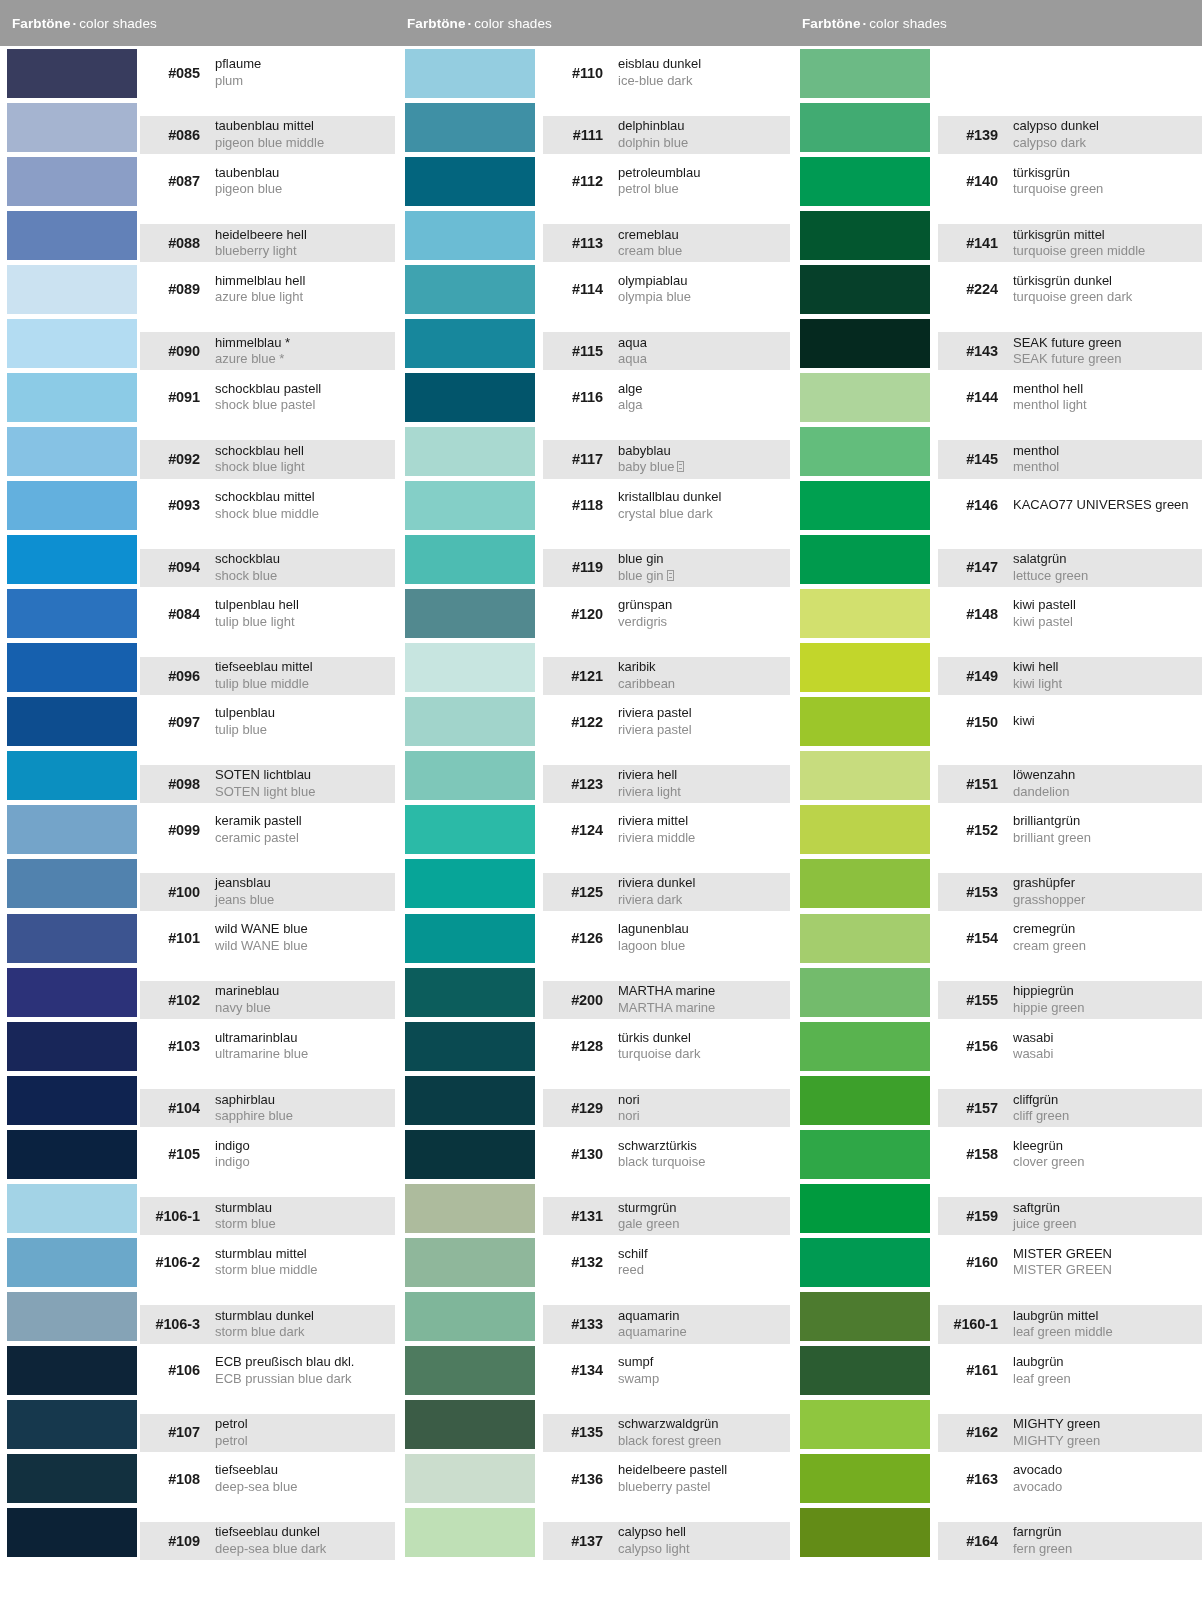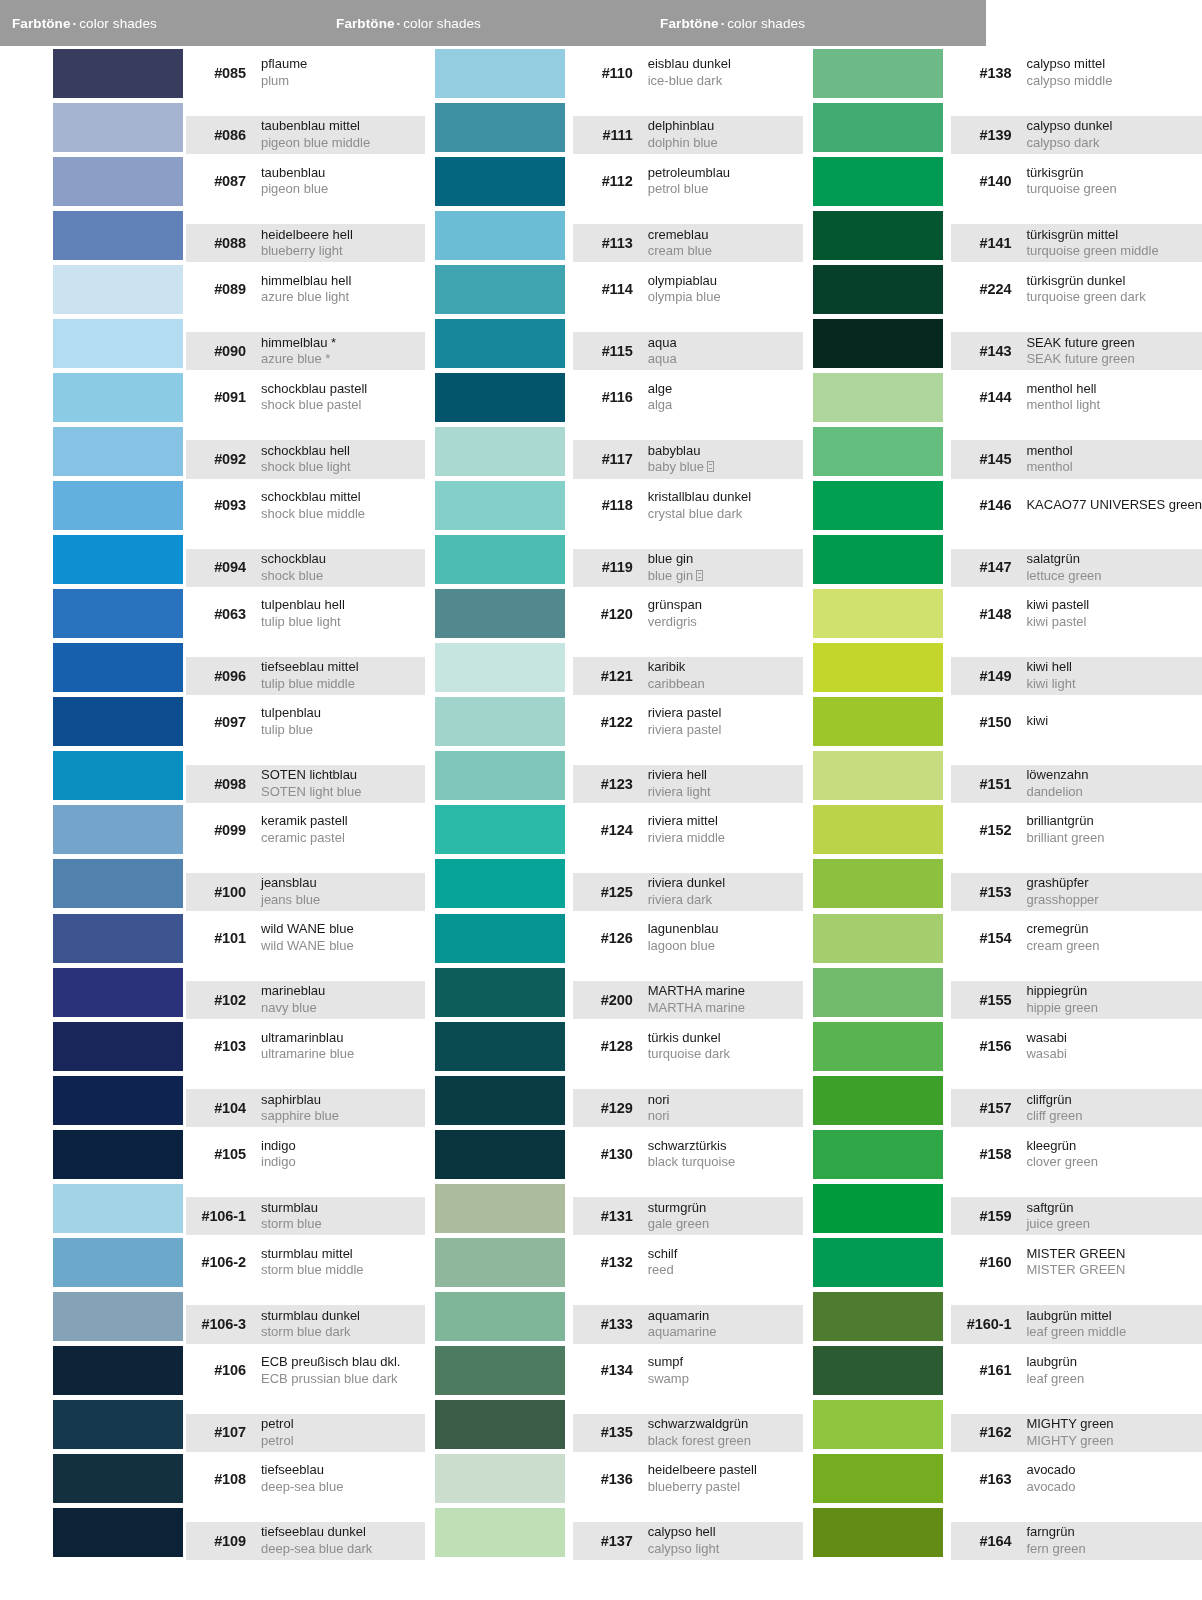--- a/index.html
+++ b/index.html
@@ -15,21 +15,21 @@
     position: relative;
     width: 1202px;
     height: 1600px;
     background: #ffffff;
   }
 
   
   .header-bar {
     position: absolute;
     top: 0; left: 0;
-    width: 986px;
+    width: 1202px;
     height: 46px;
     background: #9b9b9b;
     display: flex;
     align-items: center;
   }
   .header-cell {
     position: relative;
     height: 46px;
     display: flex;
     align-items: center;
@@ -47,21 +47,20 @@
   .header-title .sep { font-weight: bold; padding: 0 2px; }
   .header-title .en { font-weight: normal; }
 
   
   .columns {
     position: absolute;
     top: 46px; left: 0;
     width: 1202px;
     height: 1554px;
     display: flex;
-    padding-left: 46px;
   }
   .column {
     position: relative;
     height: 1554px;
     display: flex;
     flex-direction: column;
   }
   .column.c0 { width: 395px; }
   .column.c1 { width: 395px; }
   .column.c2 { width: 412px; }
@@ -307,21 +306,21 @@
               <div class="name-de">schockblau</div>
               <div class="name-en"><span>shock blue</span></div>
             </div>
           </div>
         </div>
         <div class="row">
           <div class="swatch-wrap">
             <div class="swatch" style="background: rgb(42, 114, 190);"></div>
           </div>
           <div class="label-wrap">
-            <div class="code">#063</div>
+            <div class="code">#084</div>
             <div class="names">
               <div class="name-de">tulpenblau hell</div>
               <div class="name-en"><span>tulip blue light</span></div>
             </div>
           </div>
         </div>
         <div class="row alt">
           <div class="swatch-wrap">
             <div class="swatch" style="background: rgb(22, 96, 174);"></div>
           </div>
@@ -861,27 +860,20 @@
               <div class="name-de">calypso hell</div>
               <div class="name-en"><span>calypso light</span></div>
             </div>
           </div>
         </div>
       </div>
       <div class="column c2">
         <div class="row">
           <div class="swatch-wrap">
             <div class="swatch" style="background: rgb(108, 186, 133);"></div>
-          </div>
-          <div class="label-wrap">
-            <div class="code">#138</div>
-            <div class="names">
-              <div class="name-de">calypso mittel</div>
-              <div class="name-en"><span>calypso middle</span></div>
-            </div>
           </div>
         </div>
         <div class="row alt">
           <div class="swatch-wrap">
             <div class="swatch" style="background: rgb(65, 171, 114);"></div>
           </div>
           <div class="label-wrap">
             <div class="code">#139</div>
             <div class="names">
               <div class="name-de">calypso dunkel</div>

